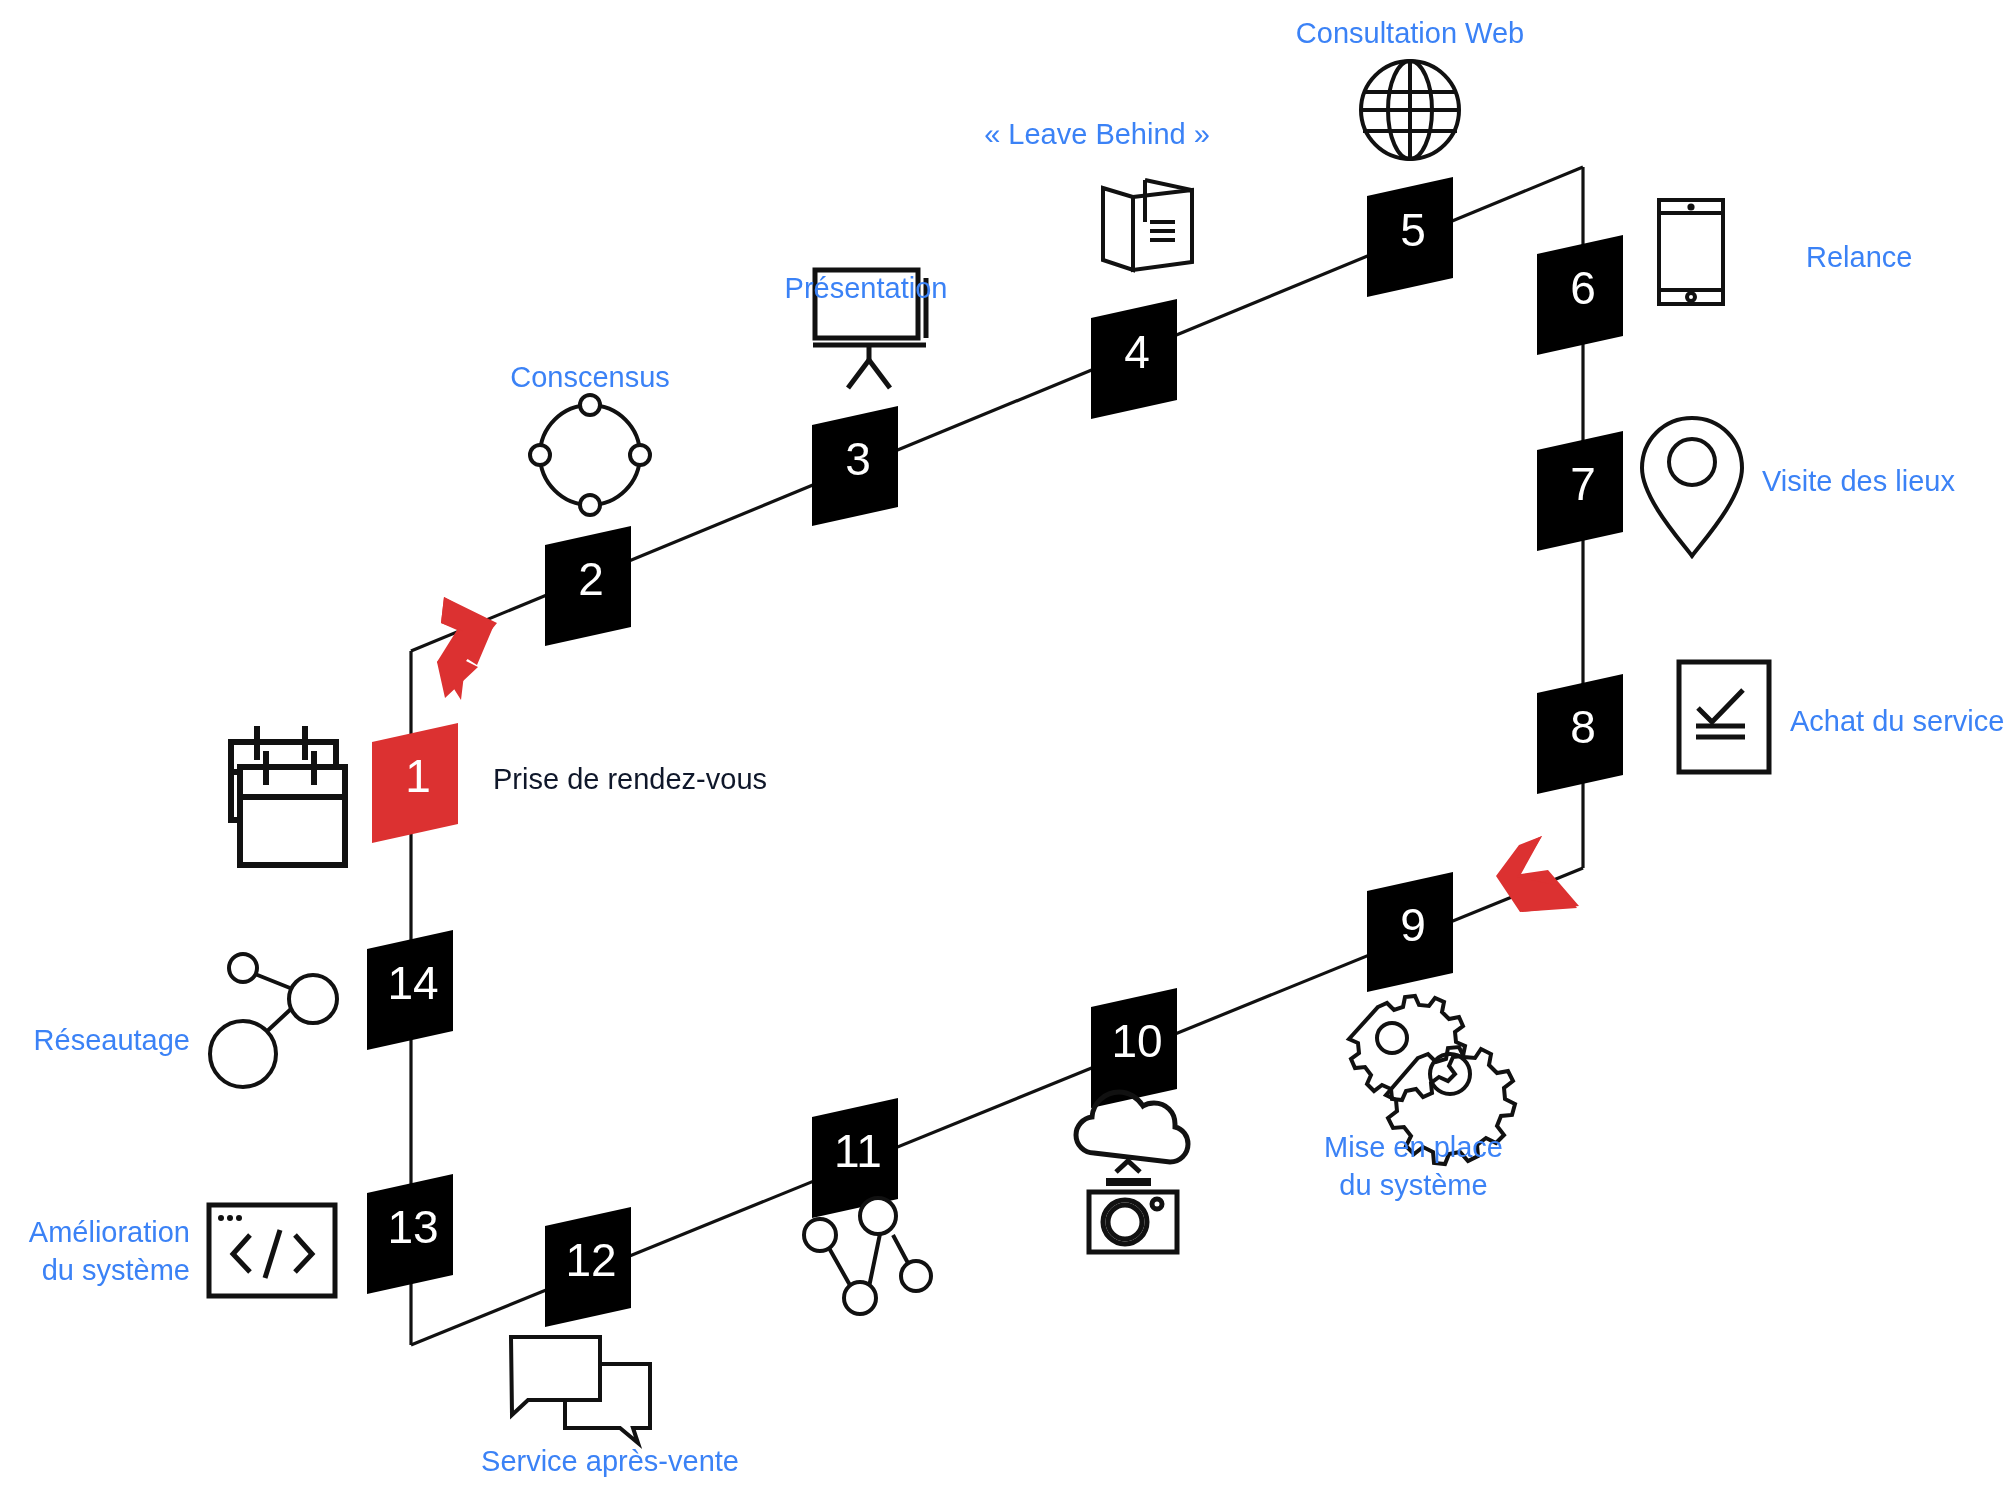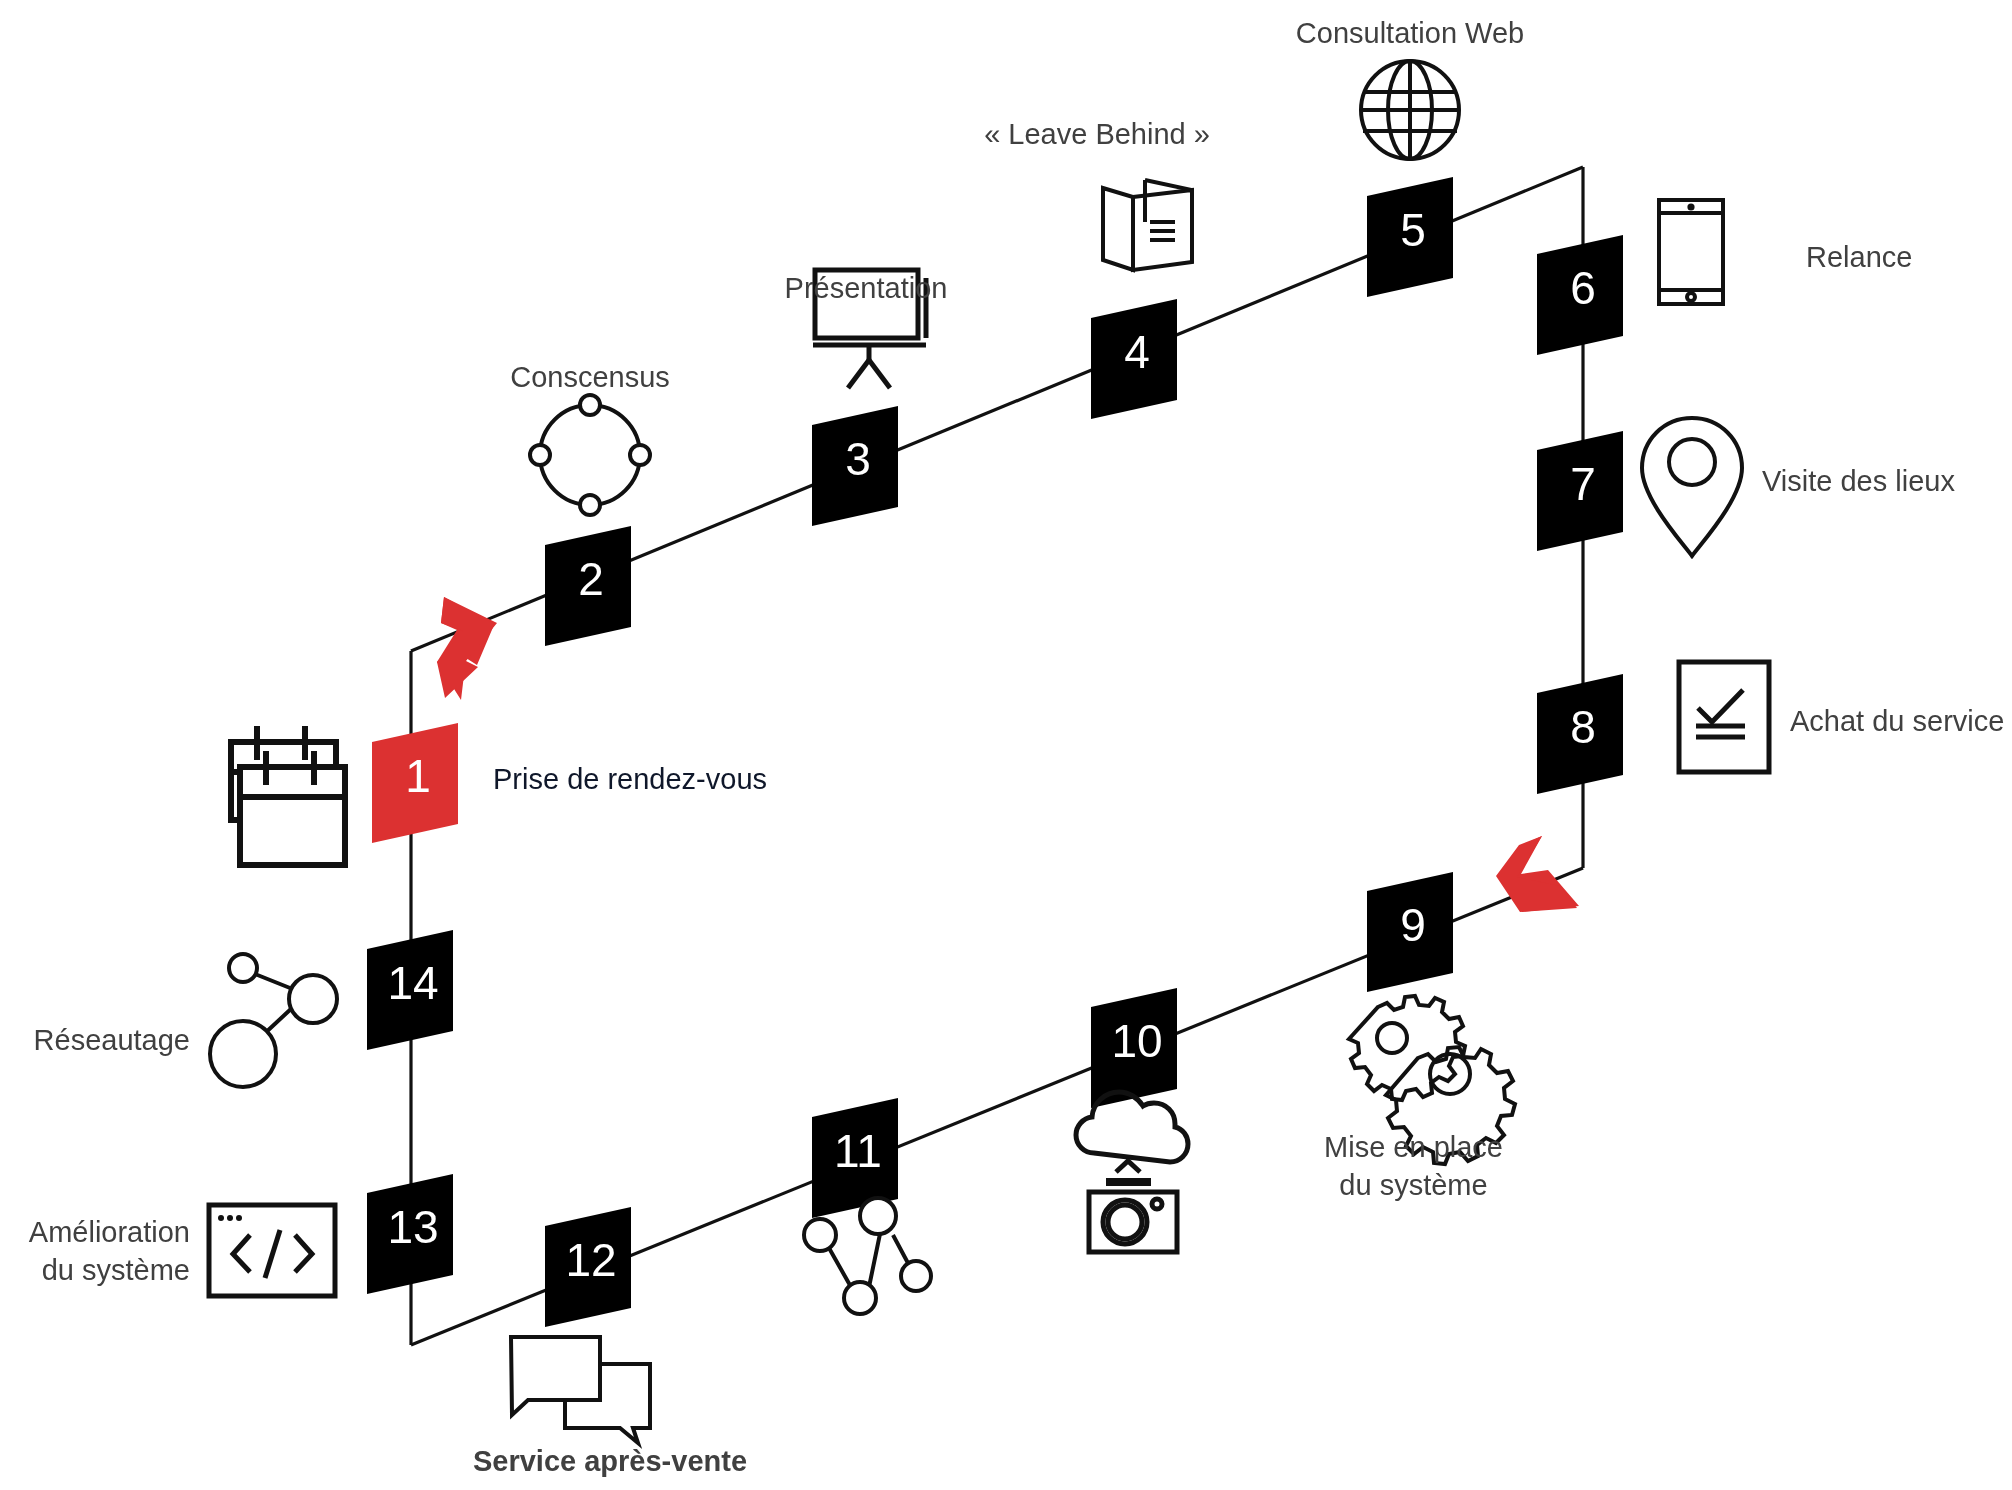--- a/index.html
+++ b/index.html
@@ -1,20 +1,20 @@
 <!DOCTYPE html>
 <html><head>
 <meta charset="utf-8">
 <style>
   html,body{margin:0;padding:0;background:#ffffff;}
   body{width:2012px;height:1490px;position:relative;overflow:hidden;
        font-family:"Liberation Sans","DejaVu Sans",sans-serif;}
   #stage{position:absolute;left:0;top:0;width:2012px;height:1490px;}
   #stage svg{position:absolute;left:0;top:0;}
-  .lbl{position:absolute;color:#404040;font-size:29px;line-height:1.32;white-space:pre;}
+  .lbl{position:absolute;color:#3b82f6;font-size:29px;line-height:1.32;white-space:pre;}
   .lbl.red{color:#0f172a;}
   .lbl.c{text-align:center;}
   .lbl.r{text-align:right;}
 </style>
 </head>
 <body>
 
 <div id="stage">
 
   <svg width="2012" height="1490" viewBox="0 0 2012 1490">
@@ -218,17 +218,17 @@
   <div class="lbl red" style="left:493px;top:760px;">Prise de rendez-vous</div>
   <div class="lbl c" style="left:440px;top:358px;width:300px;">Conscensus</div>
   <div class="lbl c" style="left:716px;top:225px;width:300px;margin-top:44px;">Présentation</div>
   <div class="lbl c" style="left:947px;top:115px;width:300px;">« Leave Behind »</div>
   <div class="lbl c" style="left:1260px;top:14px;width:300px;">Consultation Web</div>
   <div class="lbl" style="left:1762px;top:238px;margin-left:44px;">Relance</div>
   <div class="lbl" style="left:1762px;top:462px;">Visite des lieux</div>
   <div class="lbl" style="left:1790px;top:702px;">Achat du service</div>
   <div class="lbl c" style="left:1281px;top:1128px;width:265px;">Mise en place
 du système</div>
-  <div class="lbl c" style="left:410px;top:1442px;width:400px;font-weight:bold;">Service après-vente</div>
+  <div class="lbl c" style="left:410px;top:1442px;width:400px;">Service après-vente</div>
   <div class="lbl r" style="left:-110px;top:1213px;width:300px;">Amélioration
 du système</div>
   <div class="lbl r" style="left:-140px;top:1021px;width:330px;">Réseautage</div>
 </div>
 
 </body></html>

